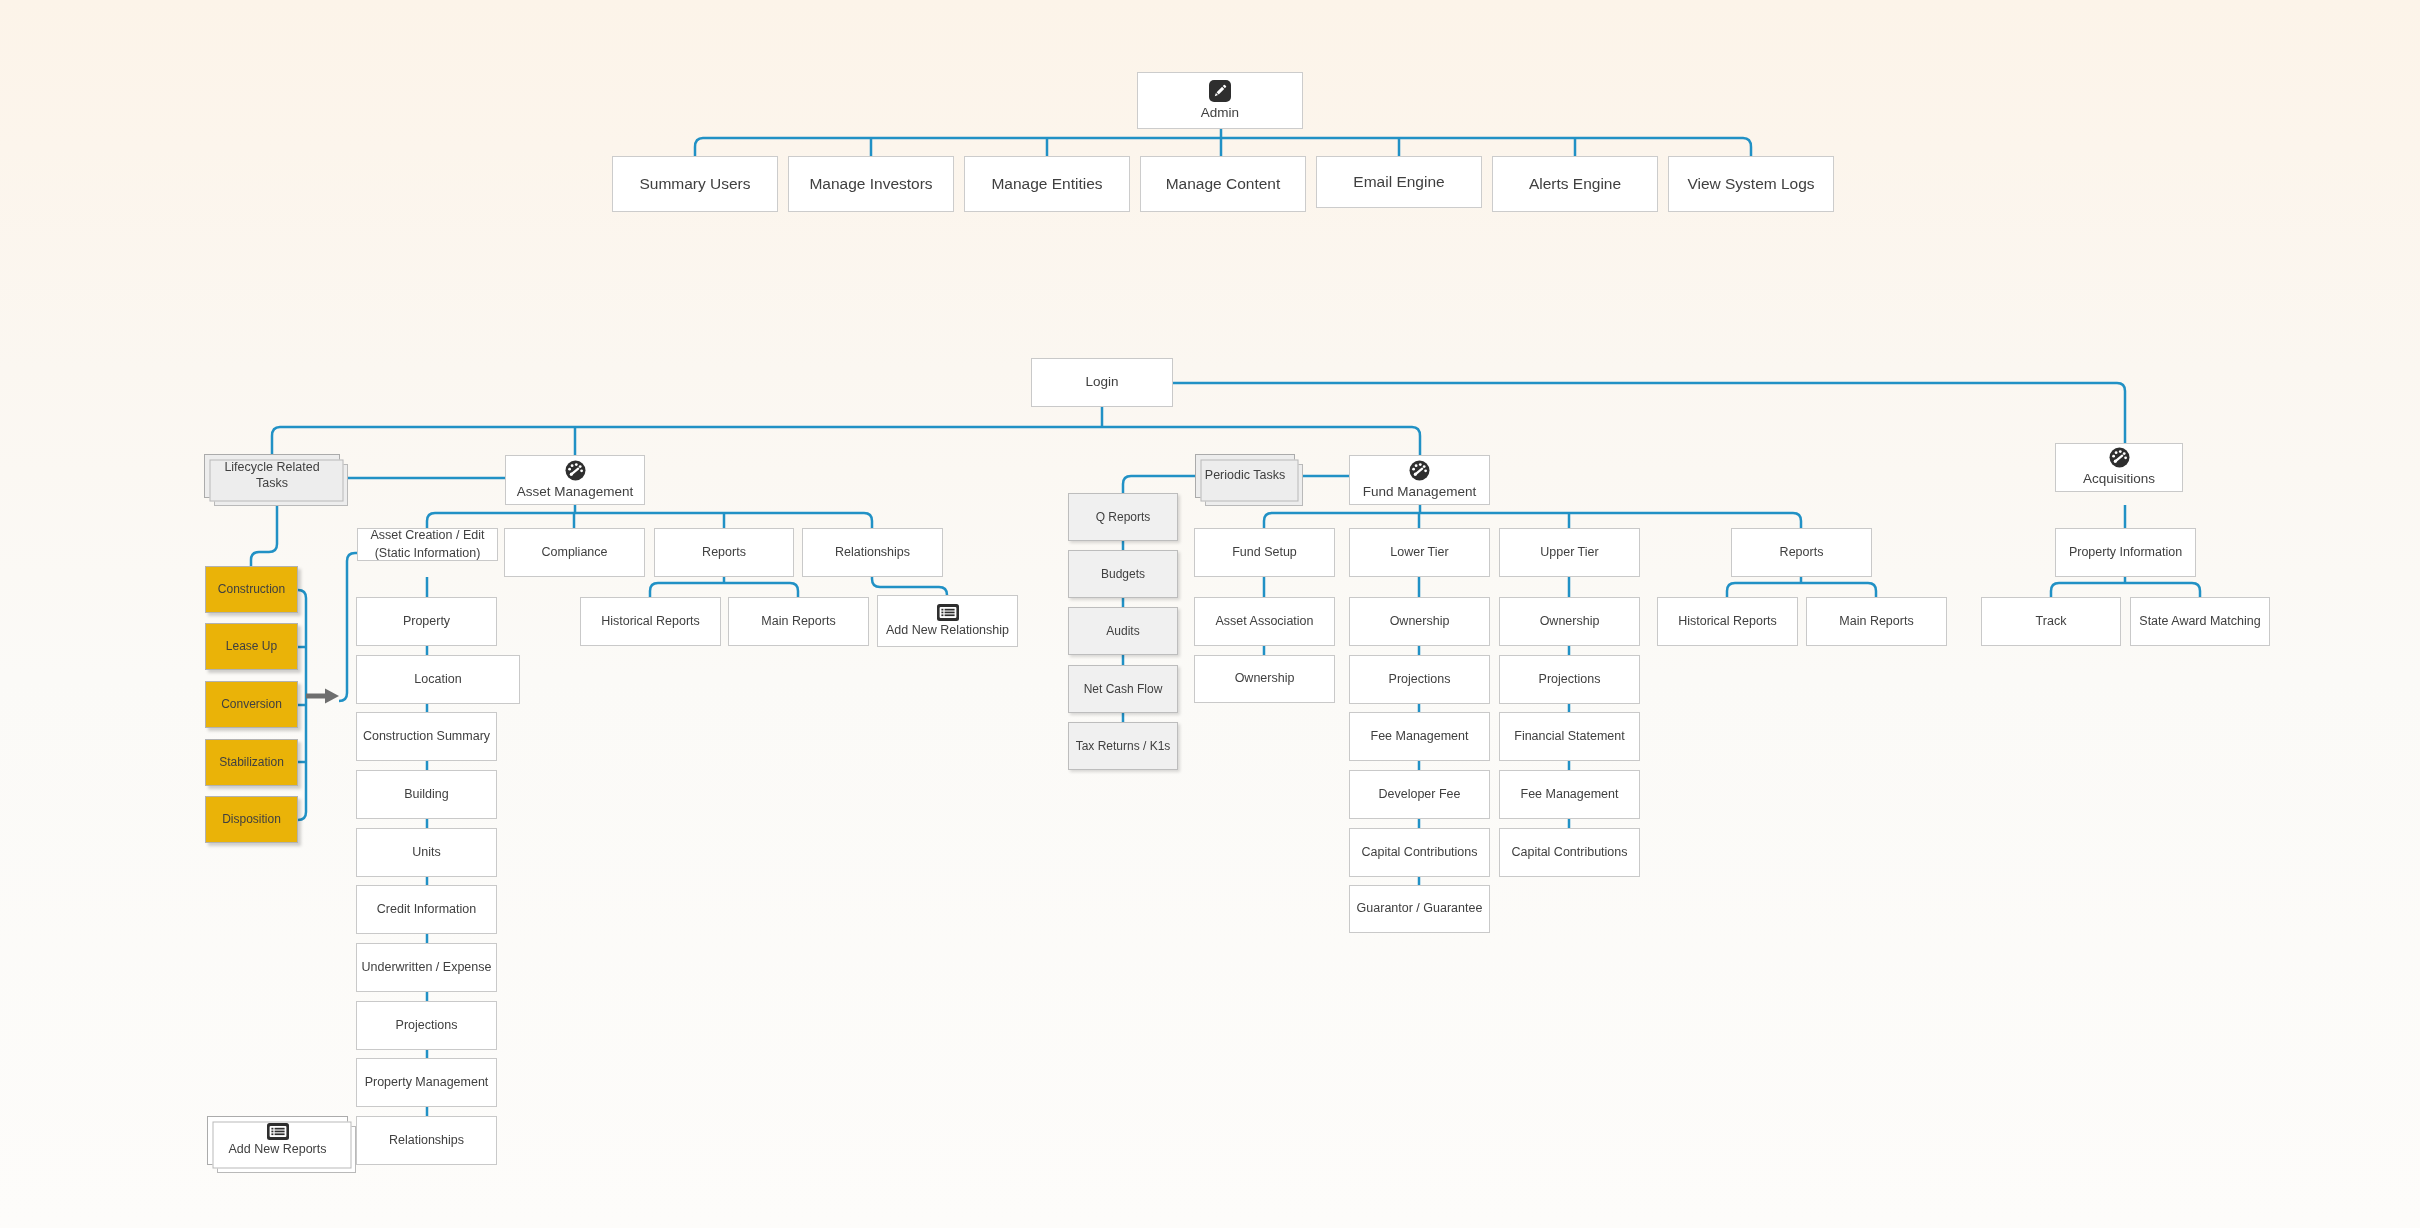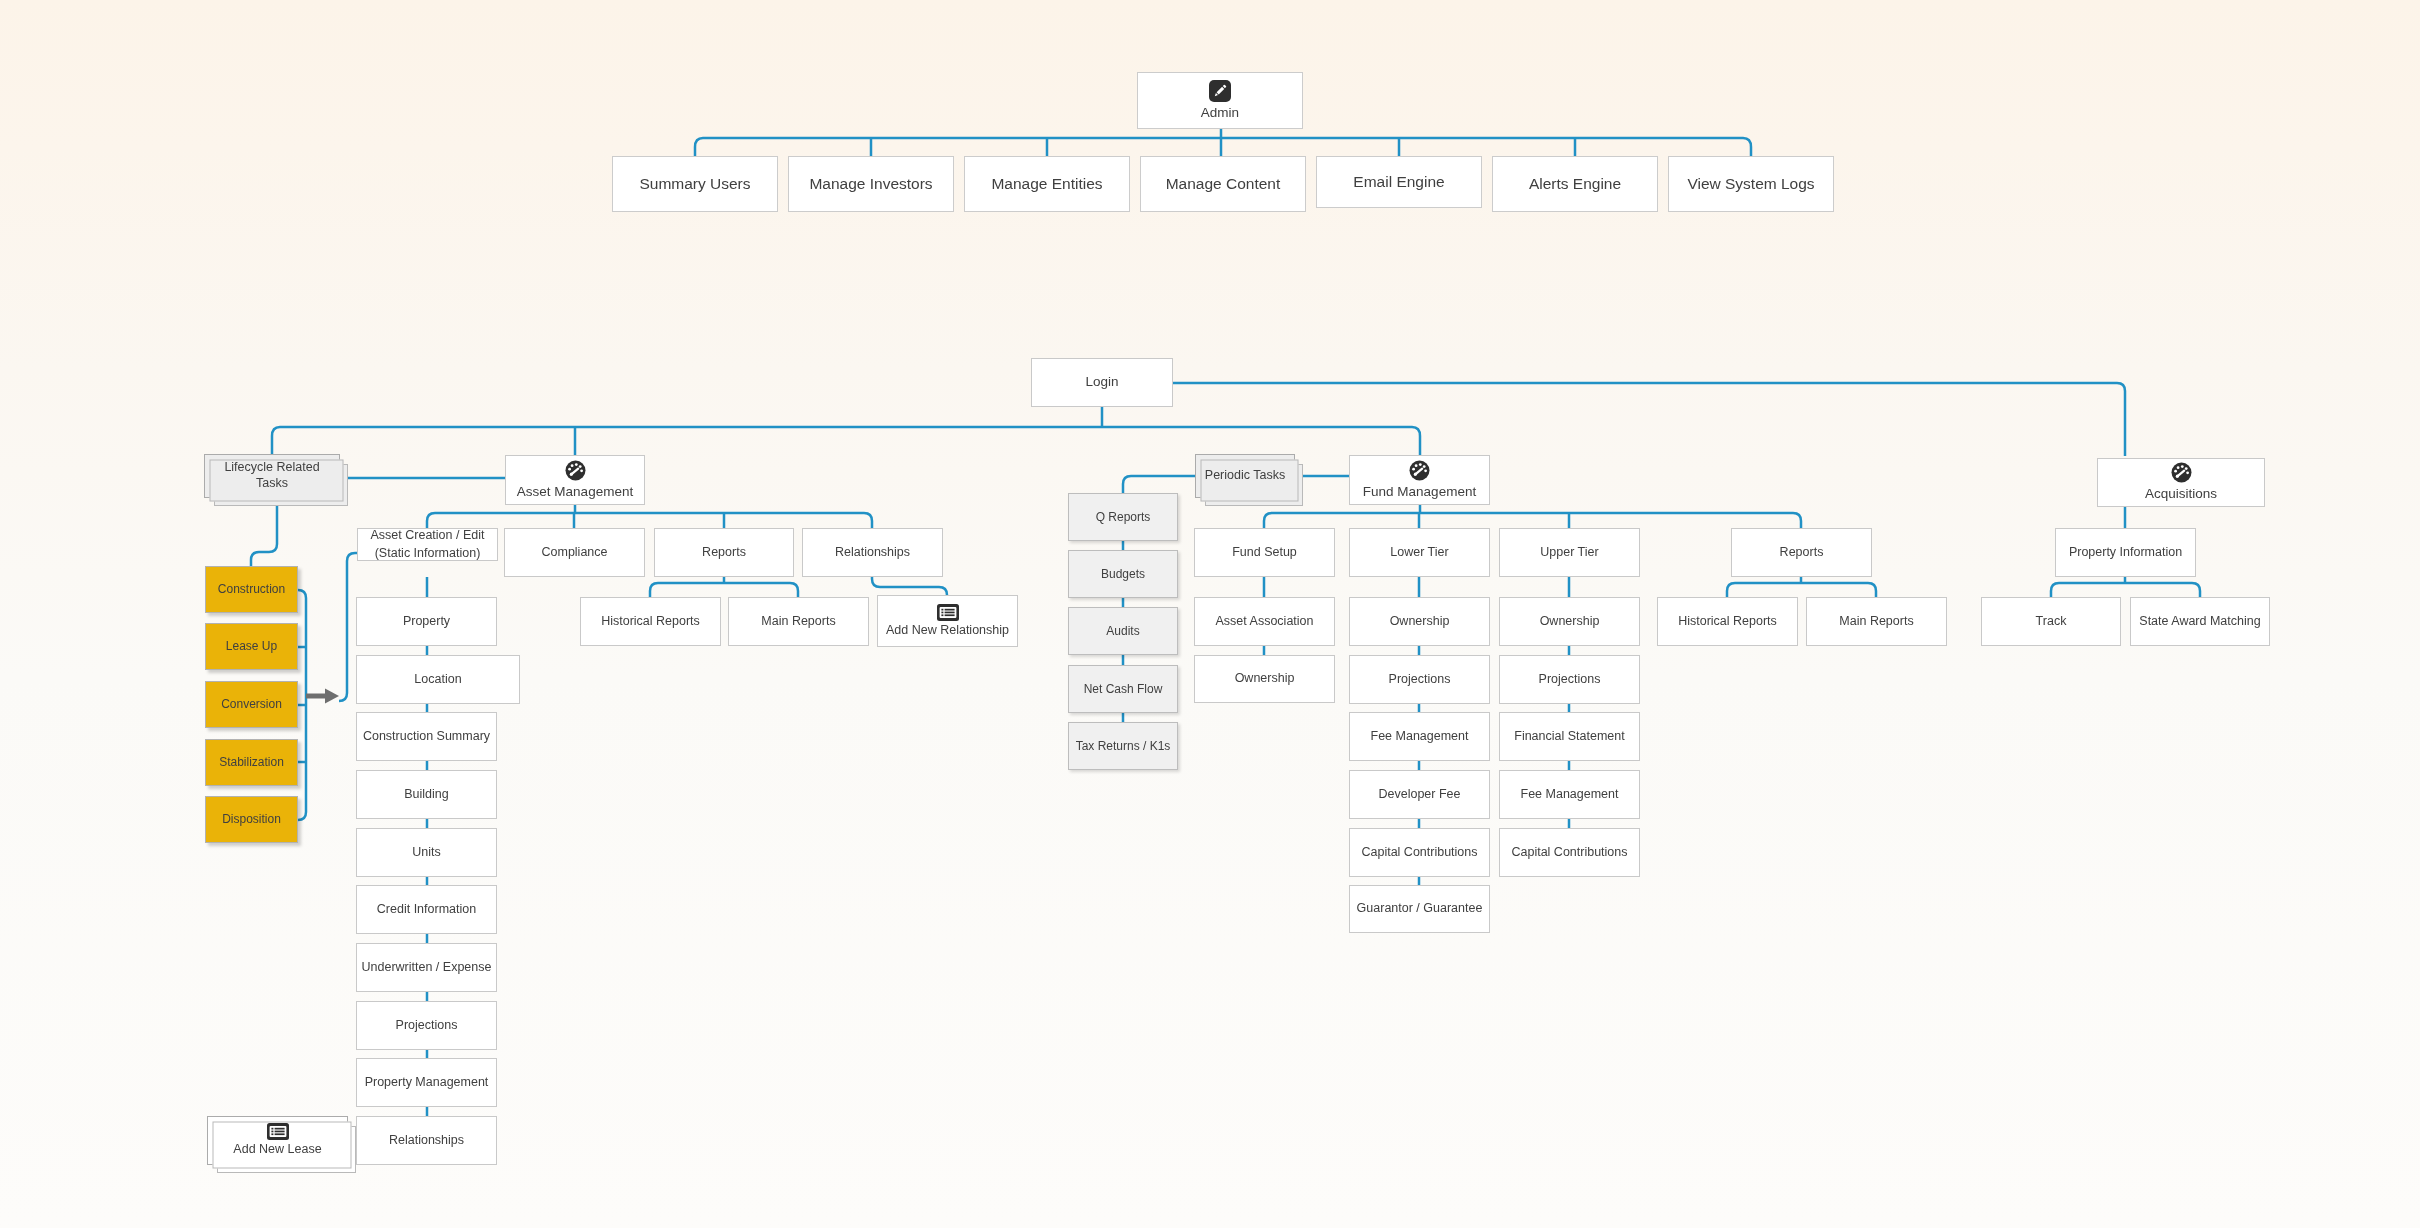--- a/index.html
+++ b/index.html
@@ -152,21 +152,21 @@
           <circle cx="4.6" cy="9.2" r="1.4" fill="#fff"></circle>
           <circle cx="7.1" cy="5.7" r="1.4" fill="#fff"></circle>
           <circle cx="11.3" cy="4.6" r="1.4" fill="#fff"></circle>
           <circle cx="15.2" cy="6.6" r="1.4" fill="#fff"></circle>
           <circle cx="16.6" cy="10.8" r="1.4" fill="#fff"></circle>
           <path d="M6 14.6 L13.2 8.6" stroke="#fff" stroke-width="2.2" stroke-linecap="round" fill="none"></path>
           <circle cx="6.4" cy="14.2" r="1.6" fill="#fff"></circle>
         </svg></span>
       <span class="lbl">Fund Management</span>
     </div>
-    <div class="node iconbox" style="left: 2055px; top: 458px; width: 168px; height: 49px; margin-left: 42px;">
+    <div class="node iconbox" style="left: 2055px; top: 443px; width: 128px; height: 49px;">
       <span class="icon"><svg width="21" height="21" viewBox="0 0 21 21">
           <circle cx="10.5" cy="10.5" r="10" fill="#2e2e2e"></circle>
           <circle cx="4.6" cy="9.2" r="1.4" fill="#fff"></circle>
           <circle cx="7.1" cy="5.7" r="1.4" fill="#fff"></circle>
           <circle cx="11.3" cy="4.6" r="1.4" fill="#fff"></circle>
           <circle cx="15.2" cy="6.6" r="1.4" fill="#fff"></circle>
           <circle cx="16.6" cy="10.8" r="1.4" fill="#fff"></circle>
           <path d="M6 14.6 L13.2 8.6" stroke="#fff" stroke-width="2.2" stroke-linecap="round" fill="none"></path>
           <circle cx="6.4" cy="14.2" r="1.6" fill="#fff"></circle>
         </svg></span>
@@ -253,21 +253,21 @@
       <span class="icon"><svg width="22" height="17" viewBox="0 0 22 17">
           <rect x="0" y="0" width="22" height="17" rx="2.5" fill="#2e2e2e"></rect>
           <rect x="2.6" y="3" width="16.8" height="11" rx="1" fill="#fff"></rect>
           <rect x="4.4" y="4.8" width="2" height="1.7" fill="#2e2e2e"></rect>
           <rect x="7.6" y="4.8" width="10" height="1.7" fill="#2e2e2e"></rect>
           <rect x="4.4" y="7.6" width="2" height="1.7" fill="#2e2e2e"></rect>
           <rect x="7.6" y="7.6" width="10" height="1.7" fill="#2e2e2e"></rect>
           <rect x="4.4" y="10.4" width="2" height="1.7" fill="#2e2e2e"></rect>
           <rect x="7.6" y="10.4" width="10" height="1.7" fill="#2e2e2e"></rect>
         </svg></span>
-      <span class="lbl">Add New Lease</span>
+      <span class="lbl">Add New Reports</span>
     </div>
     <div class="node qbox" style="left: 1068px; top: 493px; width: 110px; height: 48px;">
       <span class="lbl">Q Reports</span>
     </div>
     <div class="node qbox" style="left: 1068px; top: 550px; width: 110px; height: 48px;">
       <span class="lbl">Budgets</span>
     </div>
     <div class="node qbox" style="left: 1068px; top: 607px; width: 110px; height: 48px;">
       <span class="lbl">Audits</span>
     </div>

